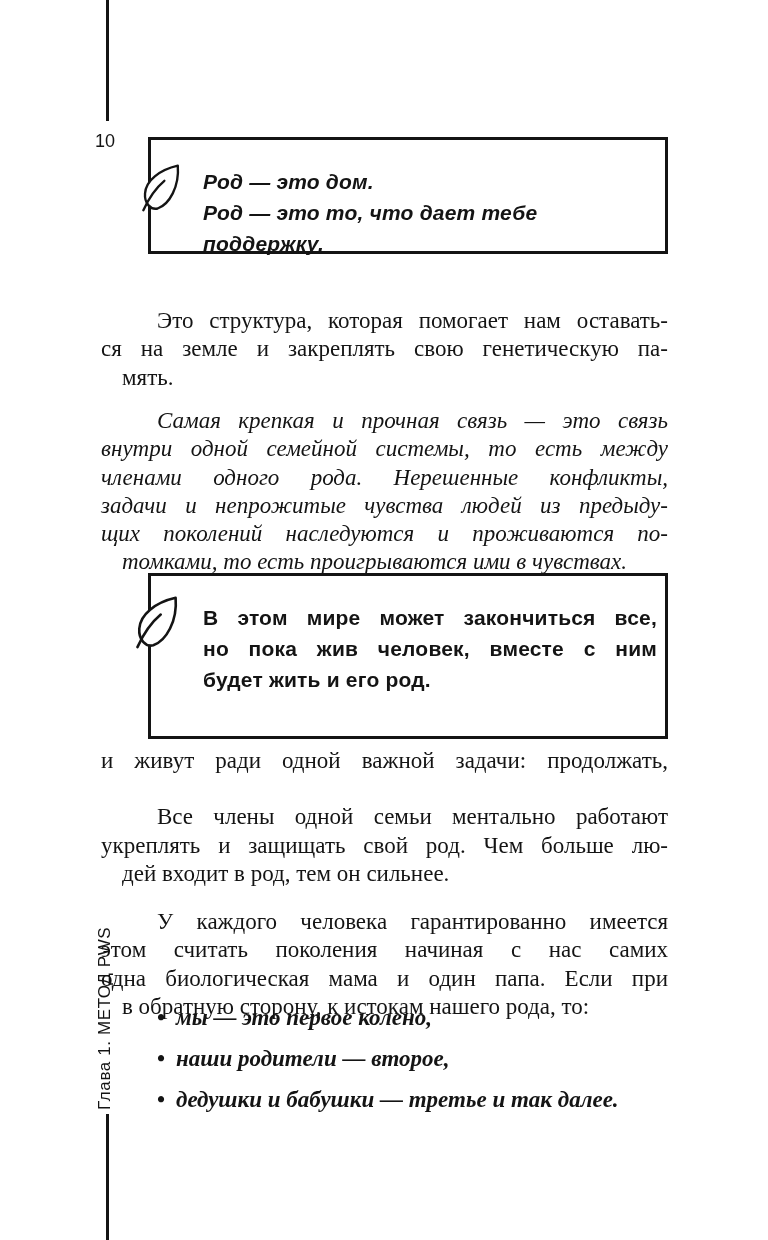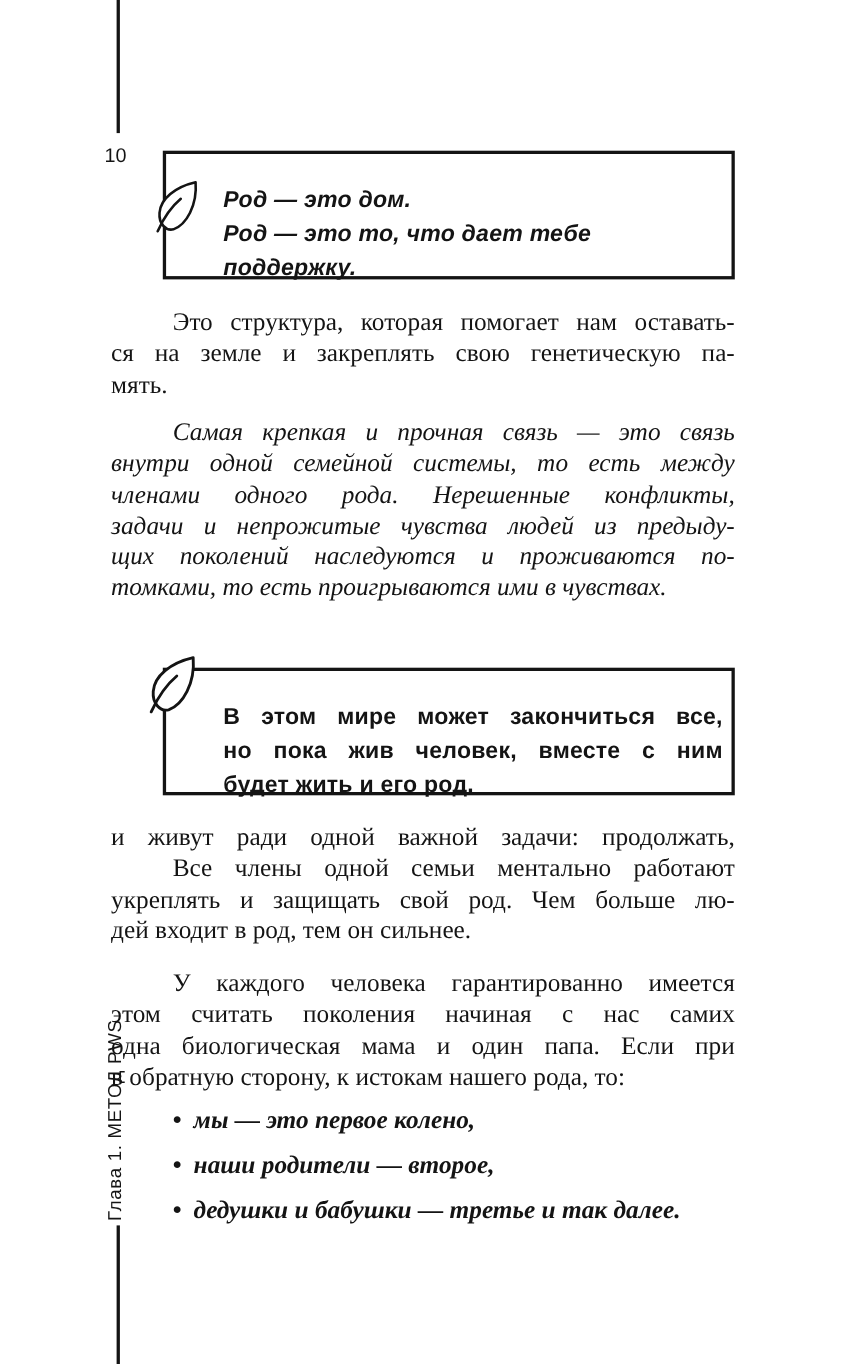--- a/index.html
+++ b/index.html
@@ -24,43 +24,43 @@
     transform-origin:0 0; transform:rotate(-90deg);
     font-family:"Liberation Sans", sans-serif; font-size:17px; letter-spacing:.6px;
     white-space:nowrap;
   }
   
   .quote-box {
     position:absolute; left:148px; width:520px;
     border:3px solid var(--ink); background:var(--paper);
   }
   .qb1 { top:137px; height:117px;font-style:italic; }
-  .qb2 { top:607px; height:116px; }
+  .qb2 { top:573px; height:166px; }
   .quote-text {
     margin:26px 8px 0 52px;
     font-family:"Liberation Sans", sans-serif; font-weight:700;
     font-size:21px; line-height:31px; letter-spacing:.2px;
   }
   .qb2 .qline { text-align:justify; text-align-last:justify; }
   .qb2 .qline.last { text-align-last:left; }
   
   .leaf { position:absolute; z-index:2; display:block; }
   .leaf1 { left:140px; top:161px; width:42px; height:53px; }
   .leaf2 { left:131px; top:595px; width:52px; height:54px; }
   .leaf-body { fill:var(--paper); stroke:var(--ink); stroke-width:2.8; stroke-linejoin:round; }
   .leaf-vein { fill:none; stroke:var(--ink); stroke-width:2.8; stroke-linecap:round; }
   
   .para {
     position:absolute; left:101px; width:567px;
     font-family:"Liberation Serif", serif; font-size:23px; line-height:28.3px;
   }
   .p1 { top:279px; } .p2 { top:379px;font-style:italic; } .p3 { top:747px; } .p4 { top:880px; }
   .bline { text-align:justify; text-align-last:justify; }
-  .bline.last { text-align-last:left; }
-  .bline.indent { text-indent:56px; }
+  .bline.last { text-align-last:left;margin-left:21px; }
+  .bline.indent { text-indent:56px;margin-top:28px; }
   
   .bullets {
     position:absolute; left:157px; top:1004px; width:511px;
     font-family:"Liberation Serif", serif; font-size:23px; line-height:28px;
     font-weight:700; font-style:italic;
   }
   .bullet-item { display:flex; margin-bottom:13px; }
   .bullet-item .marker { flex:0 0 19px; font-style:normal; }
 </style>
 </head>

